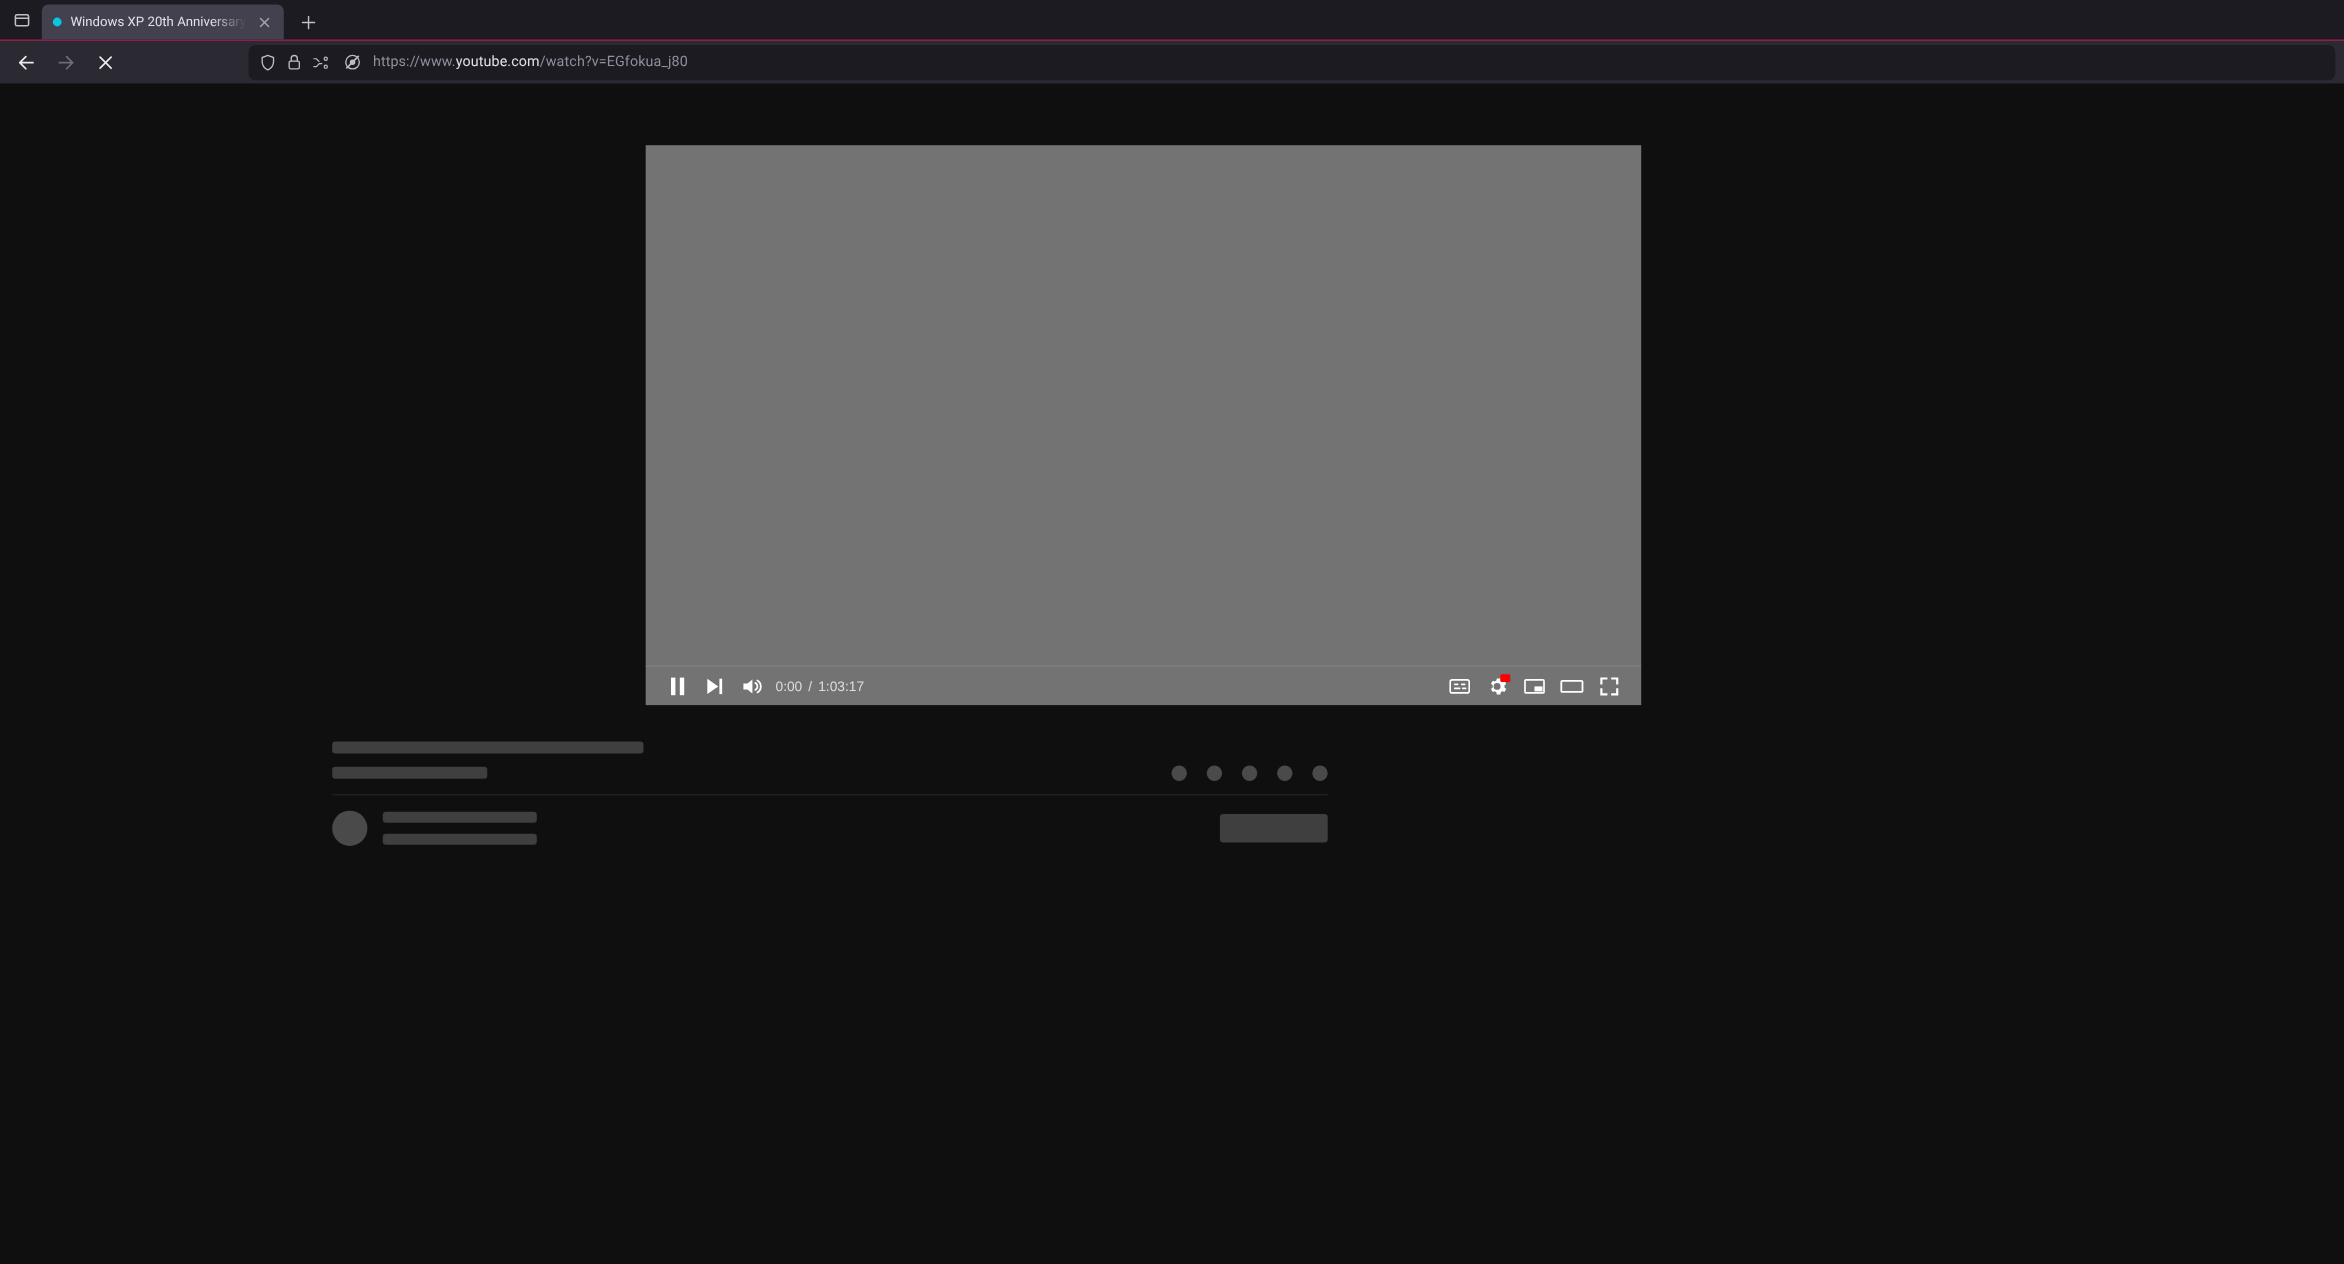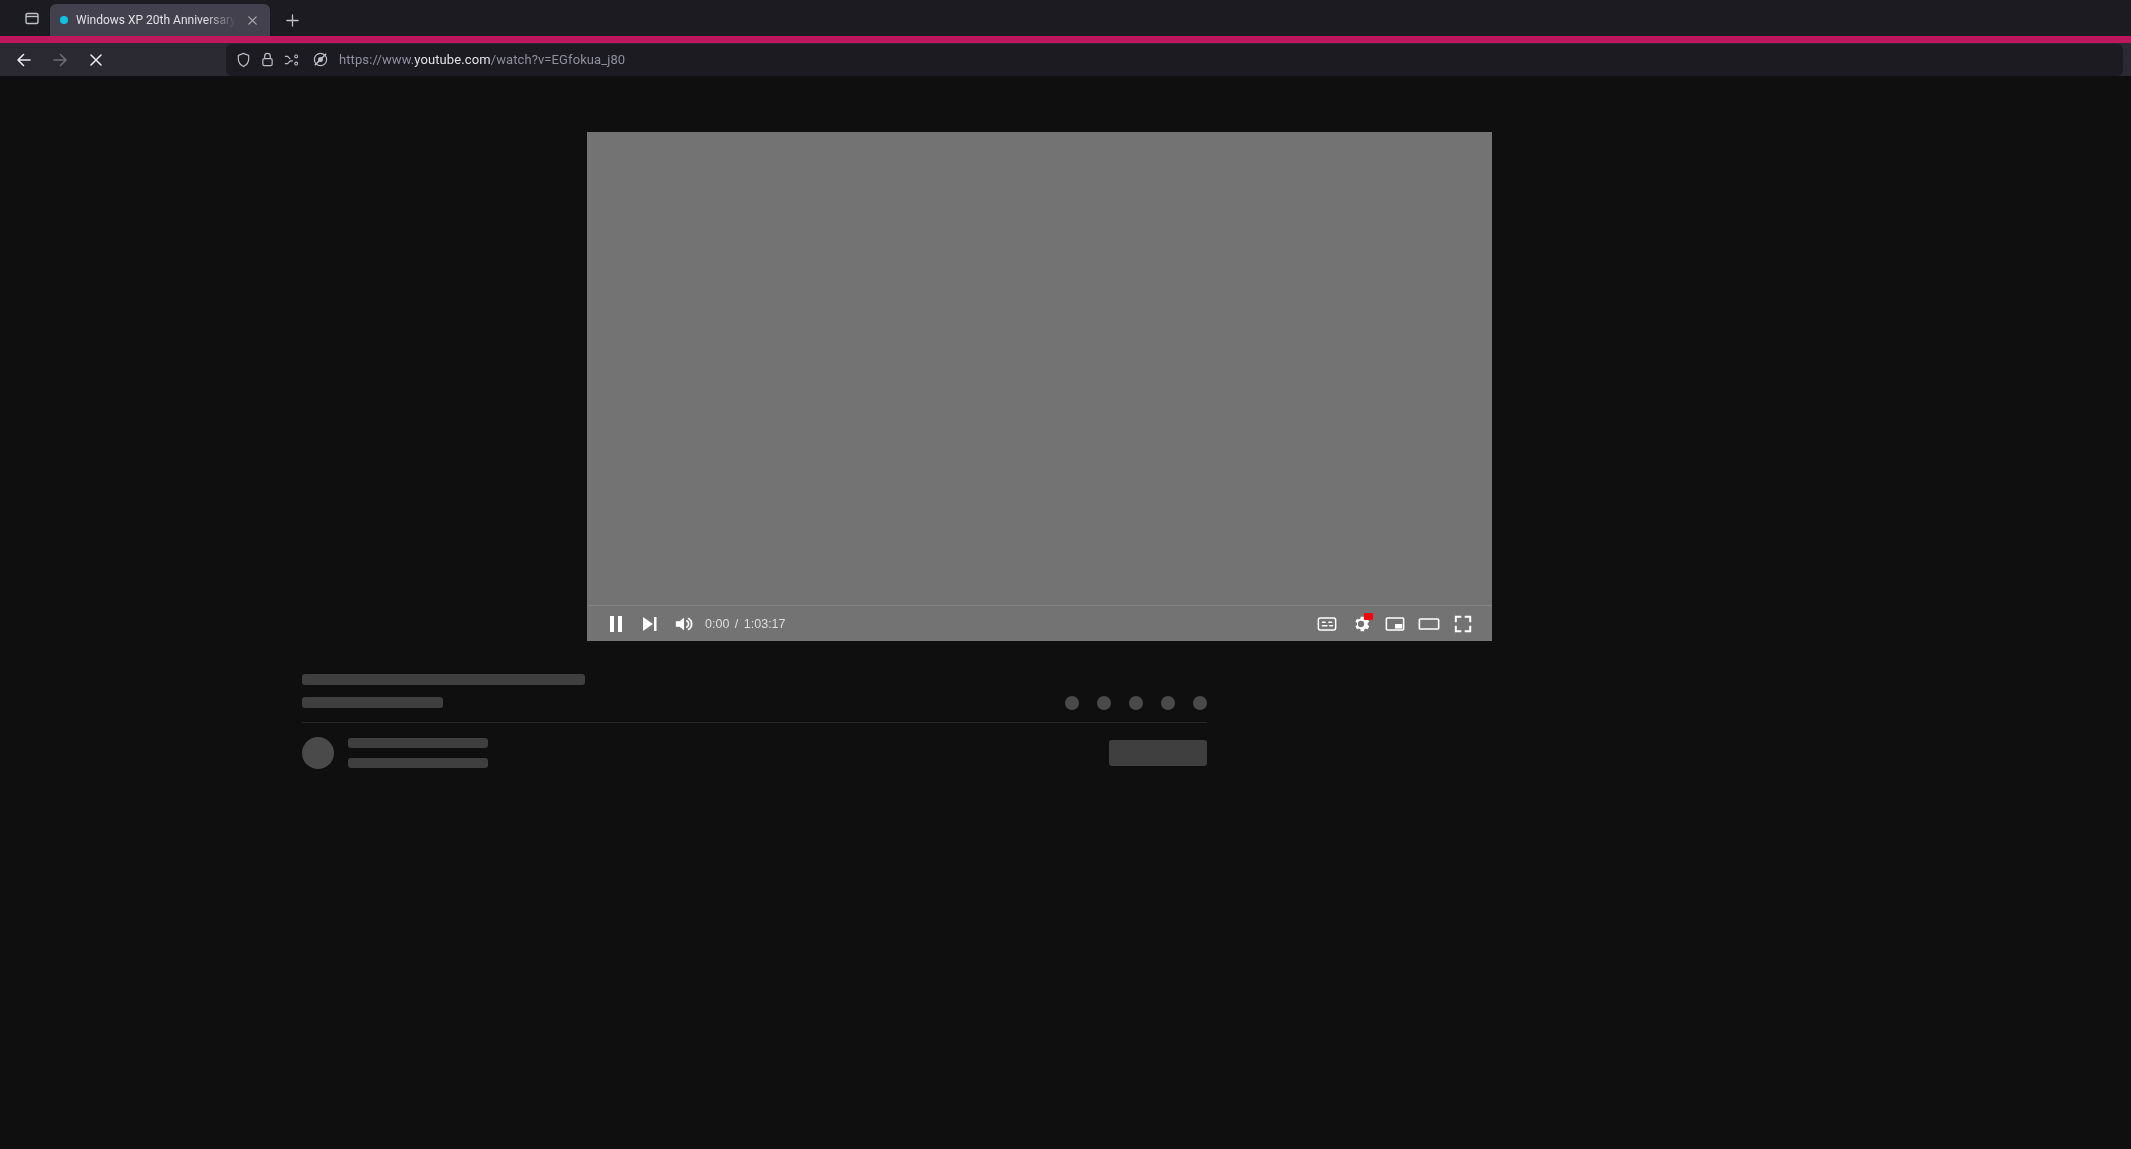--- a/index.html
+++ b/index.html
@@ -20,21 +20,21 @@
     font-family:-apple-system,BlinkMacSystemFont,"Segoe UI",Roboto,Arial,sans-serif;
     font-size:13px;
     color:#eee;
     overflow:hidden;
   }
 
   
   .chrome{display:flex;flex-direction:column;height:100vh;}
   .tabstrip{
     height:36px;background:var(--tabbar);
-    display:flex;align-items:flex-end;padding:0 14px;
+    display:flex;align-items:flex-end;padding:0 2px;
   }
   .tab-prefix{width:36px;height:36px;display:flex;align-items:center;justify-content:center;}
   .tab{
     height:32px;min-width:220px;max-width:240px;
     background:var(--tab-active);
     border-radius:6px 6px 0 0;
     display:flex;align-items:center;gap:8px;
     padding:0 10px;color:#e0e0e6;font-size:12px;
     position:relative;margin-bottom:0;
   }
@@ -42,21 +42,21 @@
   .tab .tab-title{flex:1;white-space:nowrap;overflow:hidden;
     mask-image:linear-gradient(90deg,#000 80%,transparent);
     -webkit-mask-image:linear-gradient(90deg,#000 80%,transparent);
   }
   .tab .tab-close{width:16px;height:16px;display:flex;align-items:center;justify-content:center;opacity:.8}
   .new-tab{width:32px;height:32px;display:flex;align-items:center;justify-content:center;margin-left:6px;color:#c0c0c8}
 
   .toolbar{
     height:40px;background:var(--toolbar);
     display:flex;align-items:center;gap:4px;padding:0 8px;
-    border-top:7px solid #be185d;
+    border-top:1px solid #be185d;
   }
   .tbtn{width:32px;height:32px;display:flex;align-items:center;justify-content:center;color:#c0c0c8;border-radius:4px}
   .tbtn.disabled{opacity:.35}
   .urlbar{
     flex:1;height:32px;background:#1c1b22;border-radius:6px;
     display:flex;align-items:center;gap:10px;padding:0 10px;margin-left:110px;
   }
   .url-icons{display:flex;align-items:center;gap:10px;color:#bdbdc7}
   .urltext{color:var(--url-dim);font-size:13px;letter-spacing:.1px;white-space:nowrap}
   .urltext .host{color:var(--url-bright)}

